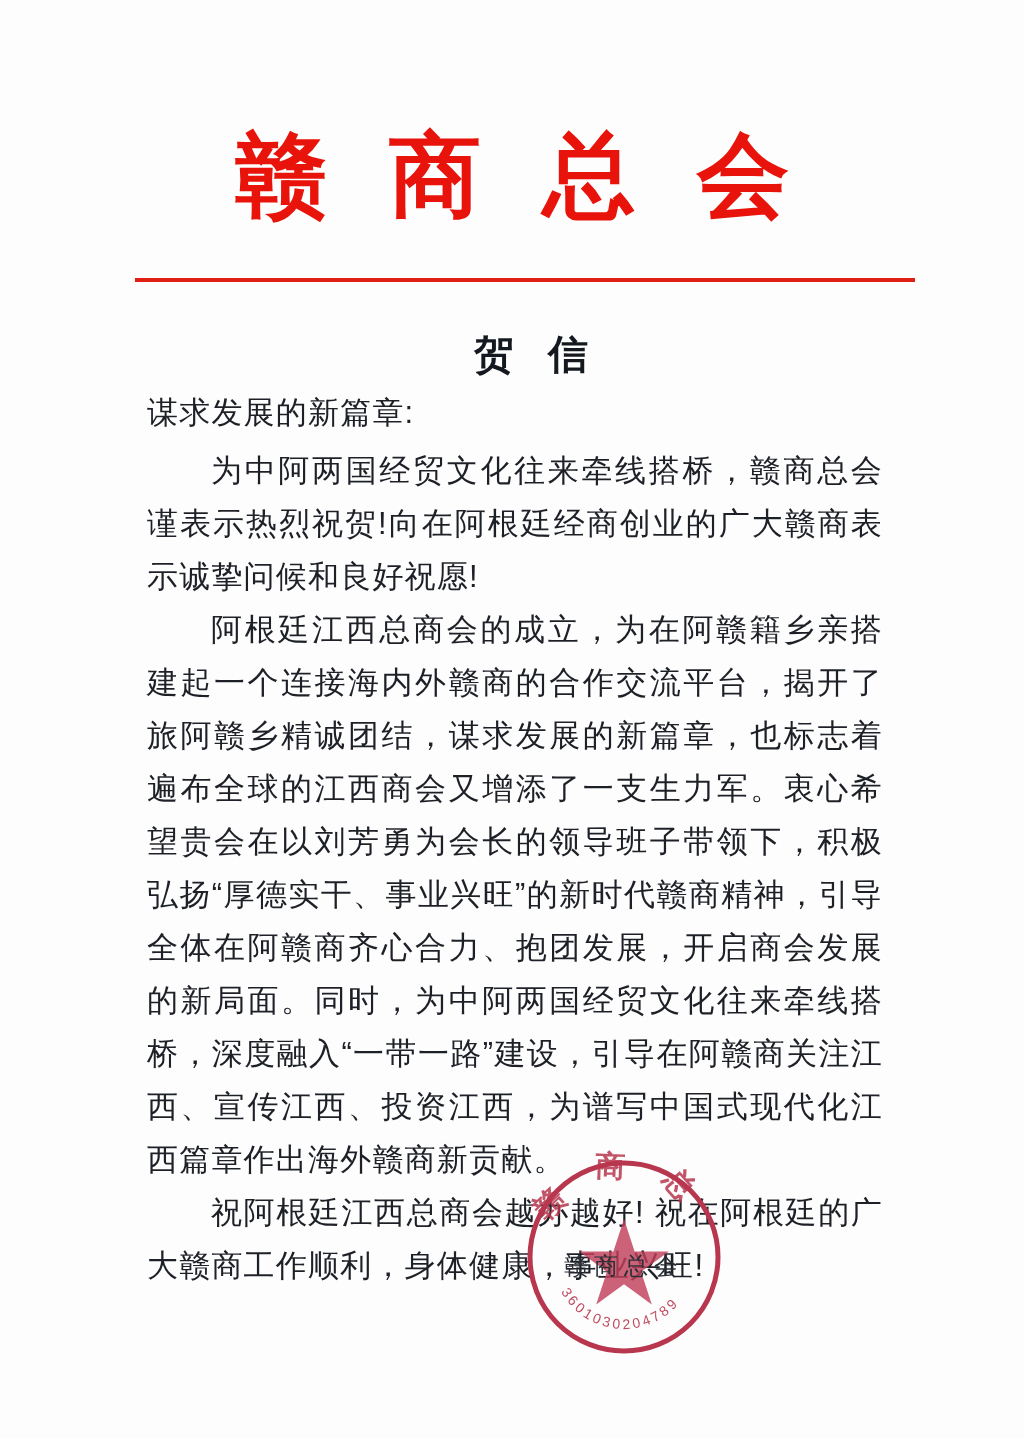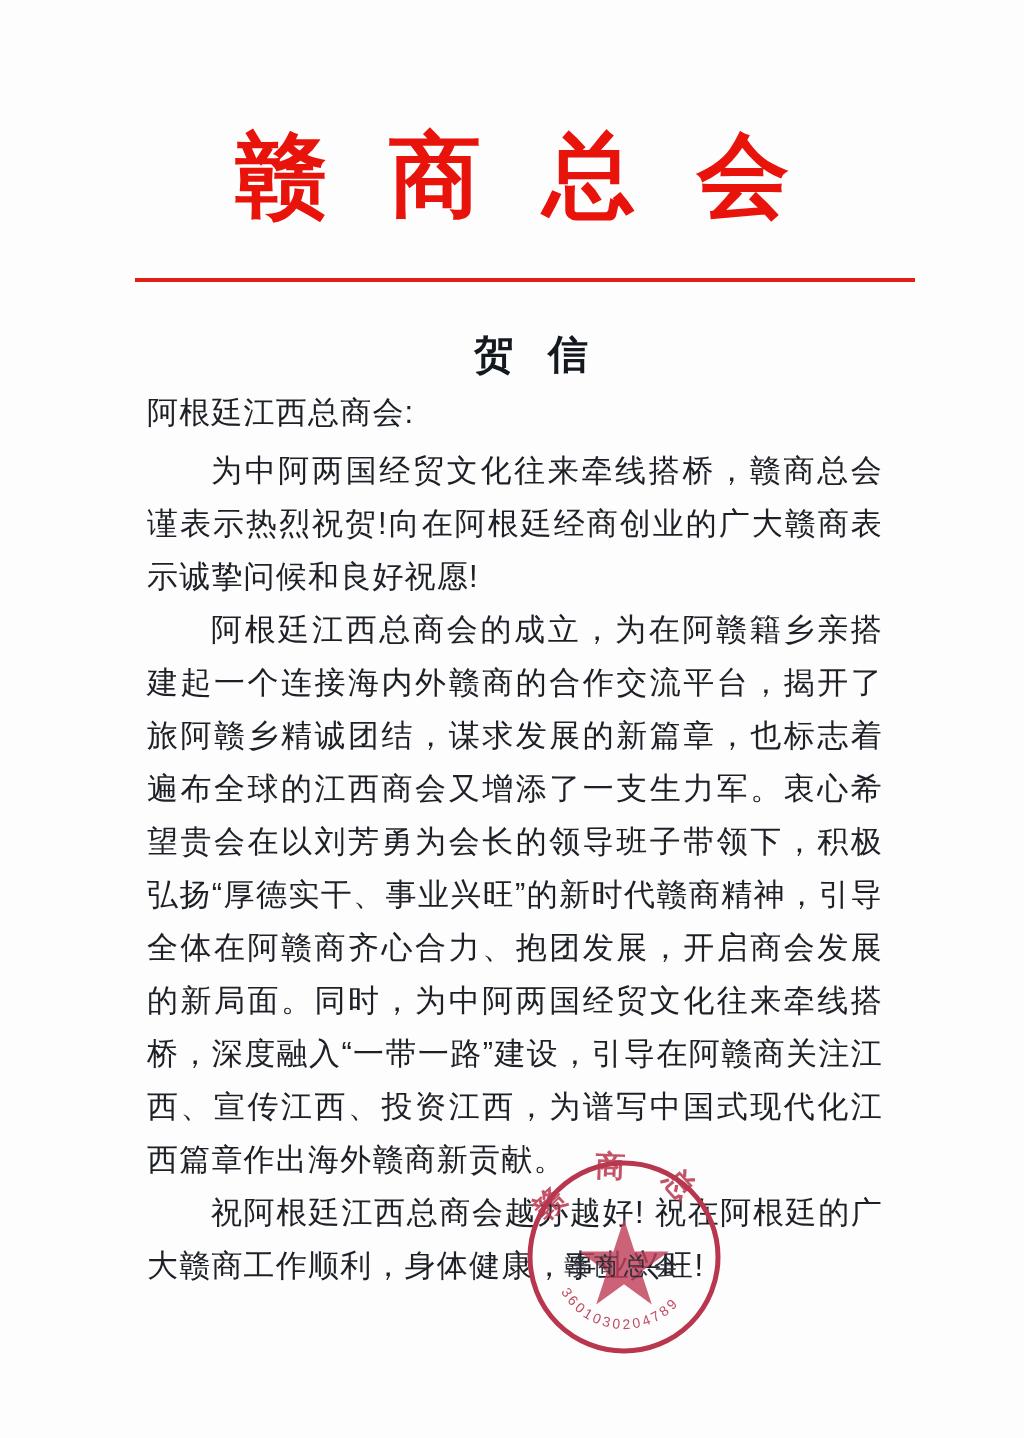--- a/index.html
+++ b/index.html
@@ -118,21 +118,21 @@
 <div class="page">
 
   <div class="letterhead">
     <div class="letterhead-title">赣商总会</div>
     <div class="letterhead-rule"></div>
   </div>
 
   <div class="doc-title">贺 信</div>
 
   <div class="body-block">
-    <p class="salutation">阿根廷江西总商会:</p>
+    <p class="salutation">谋求发展的新篇章:</p>
     <p class="para">为中阿两国经贸文化往来牵线搭桥，赣商总会谨表示热烈祝贺!向在阿根廷经商创业的广大赣商表示诚挚问候和良好祝愿!</p>
     <p class="para">阿根廷江西总商会的成立，为在阿赣籍乡亲搭建起一个连接海内外赣商的合作交流平台，揭开了旅阿赣乡精诚团结，谋求发展的新篇章，也标志着遍布全球的江西商会又增添了一支生力军。衷心希望贵会在以刘芳勇为会长的领导班子带领下，积极弘扬“厚德实干、事业兴旺”的新时代赣商精神，引导全体在阿赣商齐心合力、抱团发展，开启商会发展的新局面。同时，为中阿两国经贸文化往来牵线搭桥，深度融入“一带一路”建设，引导在阿赣商关注江西、宣传江西、投资江西，为谱写中国式现代化江西篇章作出海外赣商新贡献。</p>
     <p class="para">祝阿根廷江西总商会越办越好! 祝在阿根廷的广大赣商工作顺利，身体健康，事业兴旺!</p>
   </div>
 
   <div class="sign-block">
 
     <div class="seal">
       <svg viewBox="0 0 216 216" xmlns="http://www.w3.org/2000/svg">
         <defs>

